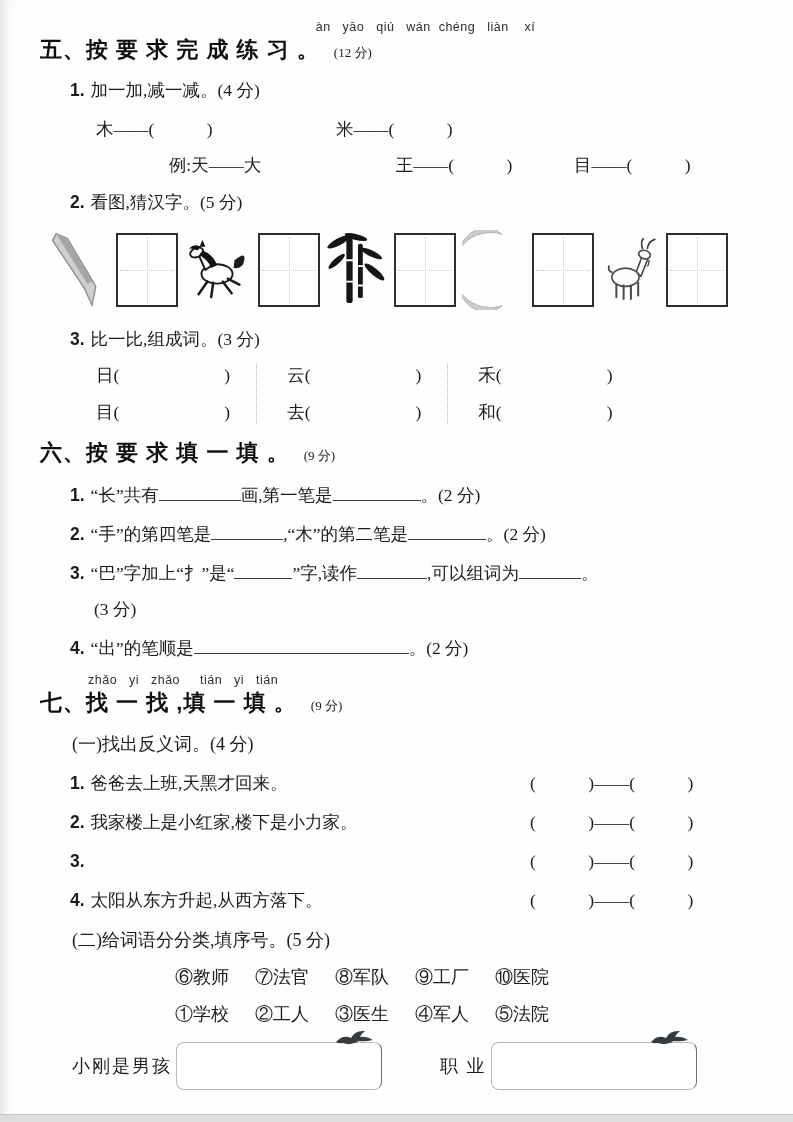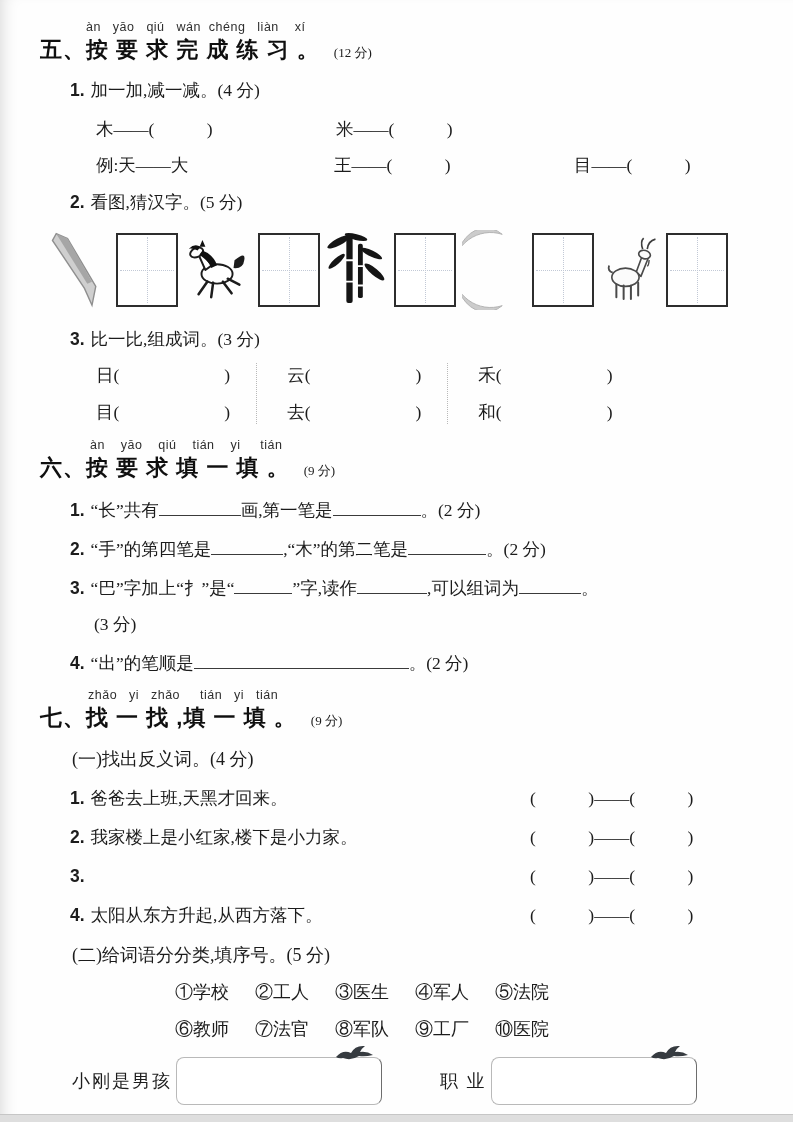--- a/index.html
+++ b/index.html
@@ -65,37 +65,37 @@
   .gap-mid { width:58px; }
   .bottom-strip { position:absolute; left:0; right:0; bottom:0; height:8px; background:#dedede; border-top:1px solid #c6c6c6; }
   svg { display:block; }
 </style>
 </head>
 <body>
 
 <div class="page">
 
   <div>
-    <div class="pinyin" style="margin-left:46px;">àn   yāo   qiú   wán  chéng   liàn    xí</div>
+    <div class="pinyin" style="margin-left:46px;text-align:center;">àn   yāo   qiú   wán  chéng   liàn    xí</div>
     <div class="sec-head">
       <span class="sec-title">五、按 要 求 完 成 练 习 。</span>
       <span class="sec-score">(12 分)</span>
     </div>
 
     <div class="q-head">
       <span class="q-num">1.</span>
       <span>加一加,减一减。</span>
       <span class="q-score">(4 分)</span>
     </div>
 
     <div class="ex-row">
       <span class="cell c1">木——(　　　)</span>
       <span class="cell">米——(　　　)</span>
     </div>
-    <div class="ex-row" style="margin-top:12px;">
+    <div class="ex-row" style="margin-top:12px;text-align:center;">
       <span class="cell c0">例:天——大</span>
       <span class="cell c1">王——(　　　)</span>
       <span class="cell">目——(　　　)</span>
     </div>
 
     <div class="q-head">
       <span class="q-num">2.</span>
       <span>看图,猜汉字。</span>
       <span class="q-score">(5 分)</span>
     </div>
@@ -176,21 +176,20 @@
         <span class="cmp-cell">去(　　　　　　)</span>
       </div>
       <div class="cmp-col">
         <span class="cmp-cell">禾(　　　　　　)</span>
         <span class="cmp-cell">和(　　　　　　)</span>
       </div>
     </div>
   </div>
 
   <div style="margin-top:14px;">
-    <div class="pinyin" style="margin-left:50px;">àn    yāo    qiú    tián    yi     tián</div>
     <div class="sec-head">
       <span class="sec-title">六、按 要 求 填 一 填 。</span>
       <span class="sec-score">(9 分)</span>
     </div>
 
     <div class="six-item">
       <span class="q-num">1.</span>
       <span class="pre">“长”共有</span>
         <span class="bl w82"></span>
         <span class="pre">画,第一笔是</span>
@@ -271,32 +270,32 @@
       <span class="ant-answer">(　　　)——(　　　)</span>
     </div>
 
     <div class="part-head" style="margin-top:16px;">
       <span class="pre">(二)</span>
       <span>给词语分分类,填序号。</span>
       <span class="pre q-score">(5 分)</span>
     </div>
 
     <div class="word-row">
+      <span>⑥教师</span>
+      <span>⑦法官</span>
+      <span>⑧军队</span>
+      <span>⑨工厂</span>
+      <span>⑩医院</span>
+    </div>
+    <div class="word-row">
       <span>①学校</span>
       <span>②工人</span>
       <span>③医生</span>
       <span>④军人</span>
       <span>⑤法院</span>
-    </div>
-    <div class="word-row">
-      <span>⑥教师</span>
-      <span>⑦法官</span>
-      <span>⑧军队</span>
-      <span>⑨工厂</span>
-      <span>⑩医院</span>
     </div>
 
     <div class="fill-row">
       <span class="fill-label">小刚是男孩</span>
       <span class="ans-box">
         <span class="bird">
           <svg width="40" height="18" viewBox="0 0 40 18">
             <path d="M1 12 Q8 4 16 8 Q20 0 30 1 Q26 4 25 7 Q32 6 38 10 Q30 12 24 11 Q16 16 8 13 Q4 14 1 12 Z" fill="#363b40"></path>
           </svg>
         </span>

